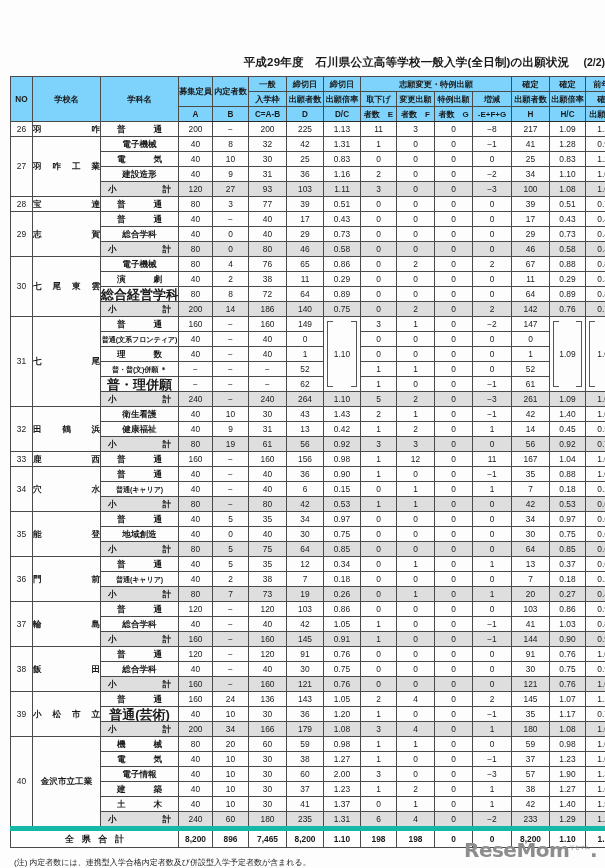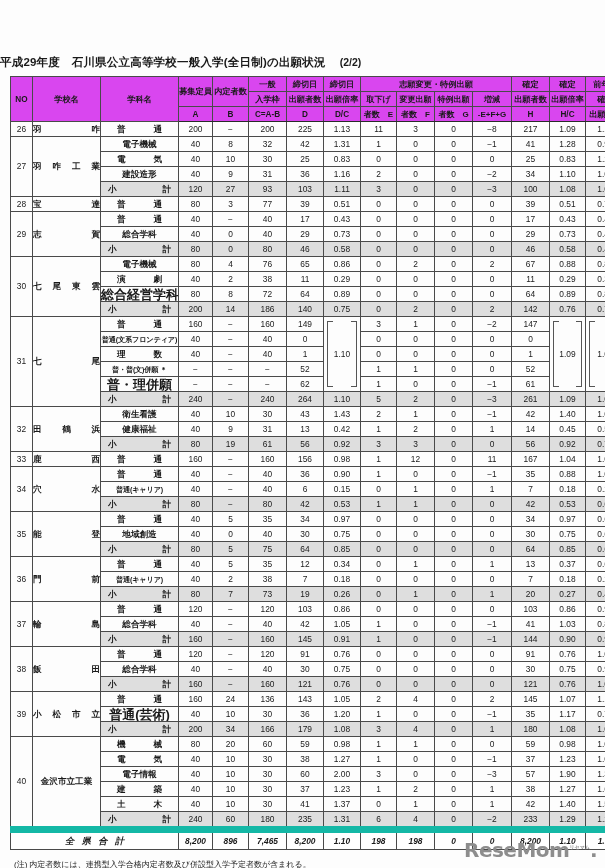--- a/index.html
+++ b/index.html
@@ -16,21 +16,21 @@
     overflow: hidden;
   }
   #page {
     position: absolute;
     inset: 0;
     background: #fdfdfd;
   }
   
   .title-bar {
     padding: 52px 0 6px 0;
-    text-align: left;
+    text-align: right;
   }
   .title-text {
     font-size: 11.5px;
     font-weight: bold;
     letter-spacing: 0.2px;
     white-space: nowrap;
   }
   .title-page {
     font-size: 10.5px;
     font-weight: bold;
@@ -52,21 +52,21 @@
     height: 14px;
     line-height: 13px;
     text-align: center;
     vertical-align: middle;
     overflow: hidden;
     white-space: nowrap;
   }
   thead th {
     font-weight: bold;
     font-size: 8.2px;
-    background: #d946ef;
+    background: #7dd3fc;
   }
   thead th.tall { line-height: 11px; }
   .hdr-sub { font-size: 8px; font-weight: bold; margin-top: 24px; }
   
   col.c-no     { width: 22px; }
   col.c-school { width: 68px; }
   col.c-course { width: 78px; }
   col.c-a      { width: 34px; }
   col.c-b      { width: 36px; }
   col.c-c      { width: 38px; }
@@ -106,23 +106,22 @@
   tr.subtotal td { background: #dedede; }
   tr.subtotal td.course {
     text-align: justify;
     text-align-last: justify;
     padding: 0 7px;
   }
   
   tr.grandtotal td {
     font-weight: bold;
     background: #ffffff;
-    border-top: 7px solid #14b8a6;
+    border-top: 5px solid #14b8a6;
     height: 16px;
-    font-style: italic;
   }
   tr.grandtotal td.gt-label {
     text-align: justify;
     text-align-last: justify;
     padding: 0 54px;
     font-size: 9px;
   }
   
   tr.school-start td { border-top: 1.6px solid #2a2a2a; }
   thead tr:last-child th { border-bottom: 1.6px solid #2a2a2a; }

